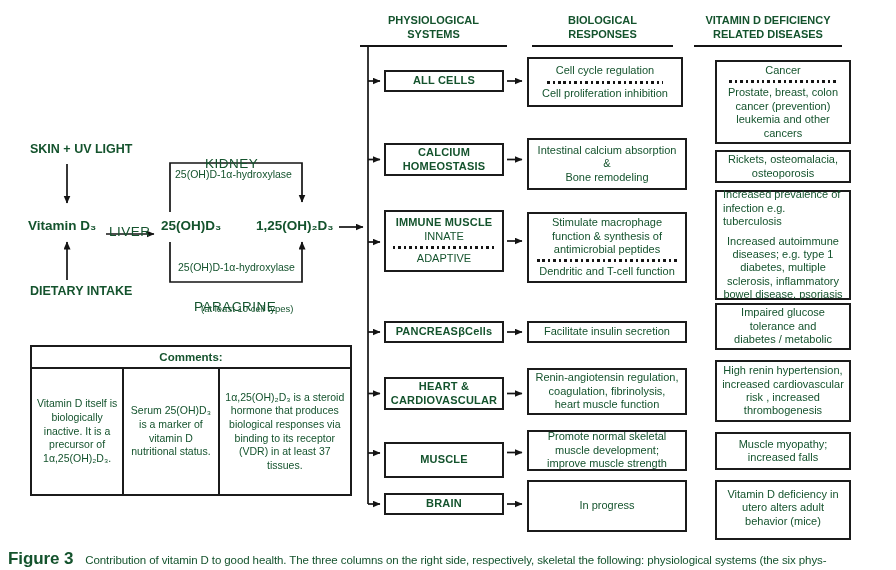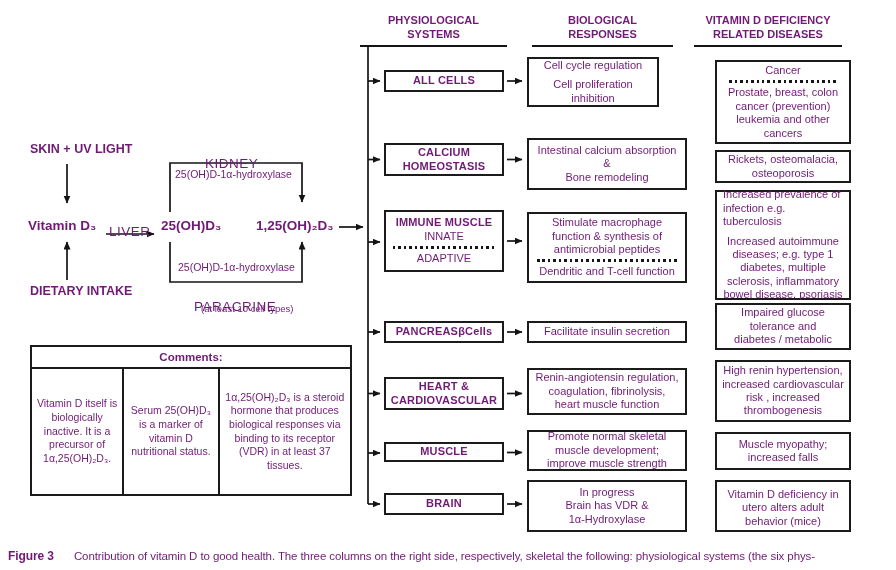--- a/index.html
+++ b/index.html
@@ -1,17 +1,17 @@
 <!DOCTYPE html>
 <html><head>
 <meta charset="utf-8">
 <style>
   html,body{margin:0;padding:0;background:#ffffff;}
   #canvas{position:relative;width:896px;height:570px;background:#ffffff;overflow:hidden;
-          font-family:"Liberation Sans","DejaVu Sans",sans-serif;color:#701a75;}
+          font-family:"Liberation Sans","DejaVu Sans",sans-serif;color:#14532d;}
   svg.connectors{position:absolute;left:0;top:0;z-index:1;}
   .box{position:absolute;box-sizing:border-box;z-index:2;border:2px solid #1b1b1b;background:#fff;
        display:flex;flex-direction:column;justify-content:center;align-items:center;
        text-align:center;font-size:11px;line-height:1.22;padding:2px 3px;}
   .sys{font-weight:bold;letter-spacing:.2px;}
   .pl{white-space:pre-line;}
   .dots{height:3px;background-image:repeating-linear-gradient(90deg,#151515 0 2.5px,transparent 2.5px 5.5px);
         margin:3px auto;align-self:center;}
   .colhead{position:absolute;z-index:2;text-align:center;font-weight:bold;font-size:11px;line-height:1.3;
            padding-bottom:3px;border-bottom:2px solid #141414;}
@@ -28,21 +28,21 @@
   #comments .chead{border-bottom:2px solid #1b1b1b;font-weight:bold;font-size:11.5px;
             text-align:center;padding:4px 0;}
   #comments .cols{flex:1;display:flex;}
   #comments .ccol{display:flex;align-items:center;justify-content:center;text-align:center;
             font-size:10.5px;line-height:1.3;padding:3px 4px;box-sizing:border-box;}
   #comments .c1{width:29%;border-right:2px solid #1b1b1b;}
   #comments .c2{width:30%;border-right:2px solid #1b1b1b;}
   #comments .c3{width:41%;}
   #caption{position:absolute;left:8px;top:549px;width:888px;z-index:2;font-size:11.5px;
            white-space:nowrap;letter-spacing:-.1px;}
-  #caption .figlabel{font-weight:bold;margin-right:20px;font-size:12px;}
+  #caption .figlabel{font-weight:bold;margin-right:12px;font-size:17px;}
   .leftseg{align-self:stretch;text-align:left;padding-left:3px;}
 </style>
 </head>
 <body>
 
 <div id="canvas">
 
   <svg class="connectors" width="896" height="570">
     <defs>
       <marker id="ah" markerUnits="userSpaceOnUse" markerWidth="9" markerHeight="8" refX="7.5" refY="3.5" orient="auto">
@@ -112,24 +112,24 @@
     <span class="dots" style="width:92%;"></span>
     <span>ADAPTIVE</span>
   </div>
   <div class="box sys" style="left:384px;top:321px;width:120px;height:22px;flex-direction:row;">
       <span>PANCREAS </span>
       <span class="ital">β</span>
       <span> Cells</span>
     </div>
   <div class="box sys pl" style="left:384px;top:377px;width:120px;height:33px;">HEART &amp;
 CARDIOVASCULAR</div>
-  <div class="box sys" style="left:384px;top:442px;width:120px;height:20px;">MUSCLE</div>
+  <div class="box sys" style="left:384px;top:442px;width:120px;height:36px;">MUSCLE</div>
   <div class="box sys" style="left:384px;top:493px;width:120px;height:22px;">BRAIN</div>
 
-  <div class="box" style="left:527px;top:57px;width:132px;height:50px;">
+  <div class="box" style="left:527px;top:57px;width:156px;height:50px;">
     <span>Cell cycle regulation</span>
     <span class="dots" style="width:80%;"></span>
     <span>Cell proliferation inhibition</span>
   </div>
   <div class="box pl" style="left:527px;top:138px;width:160px;height:52px;">Intestinal calcium absorption
 &amp;
 Bone remodeling</div>
   <div class="box" style="left:527px;top:212px;width:160px;height:71px;">
     <span class="pl">Stimulate macrophage
 function &amp; synthesis of
@@ -139,22 +139,20 @@
   </div>
   <div class="box" style="left:527px;top:321px;width:160px;height:22px;">Facilitate insulin secretion</div>
   <div class="box pl" style="left:527px;top:430px;width:160px;height:41px;">Promote normal skeletal
 muscle development;
 improve muscle strength</div>
   <div class="box pl" style="left:527px;top:368px;width:160px;height:47px;">Renin-angiotensin regulation,
 coagulation, fibrinolysis,
 heart muscle function</div>
   <div class="box" style="left:527px;top:480px;width:160px;height:52px;">
     <span class="ital">In progress</span>
-    <span class="pl">Brain has VDR &amp;
-1α-Hydroxylase</span>
   </div>
 
   <div class="box" style="left:715px;top:60px;width:136px;height:84px;">
     <span>Cancer</span>
     <span class="dots" style="width:86%;"></span>
     <span class="pl">Prostate, breast, colon
 cancer (prevention)
 leukemia and other
 cancers</span>
   </div>
@@ -172,19 +170,19 @@
   </div>
   <div class="box pl" style="left:715px;top:303px;width:136px;height:47px;">Impaired glucose
 tolerance and
 diabetes / metabolic</div>
   <div class="box pl" style="left:715px;top:360px;width:136px;height:62px;">High renin hypertension,
 increased cardiovascular
 risk , increased
 thrombogenesis</div>
   <div class="box pl" style="left:715px;top:432px;width:136px;height:38px;">Muscle myopathy;
 increased falls</div>
-  <div class="box" style="left:715px;top:480px;width:136px;height:52px;display:block;padding-top:6px;"><span>Vitamin D deficiency </span><span class="ital">in utero</span><span> alters adult behavior (mice)</span></div>
+  <div class="box" style="left:715px;top:480px;width:136px;height:60px;display:block;padding-top:6px;"><span>Vitamin D deficiency </span><span class="ital">in utero</span><span> alters adult behavior (mice)</span></div>
 
   <div id="caption">
     <span class="figlabel">Figure 3</span><span>Contribution of vitamin D to good health. The three columns on the right side, respectively, skeletal the following: physiological systems (the six phys-</span>
   </div>
 
 </div>
 
 </body></html>

